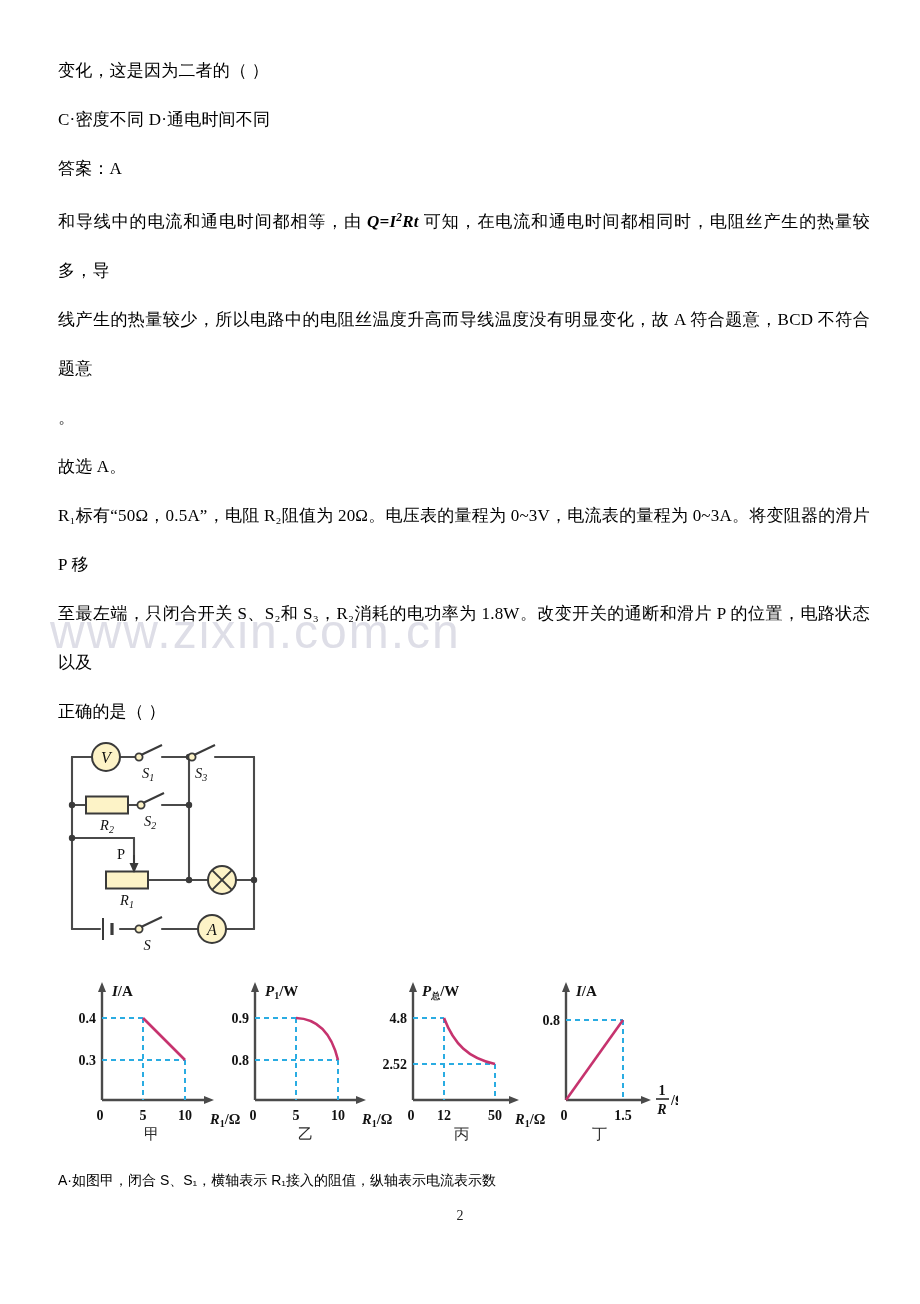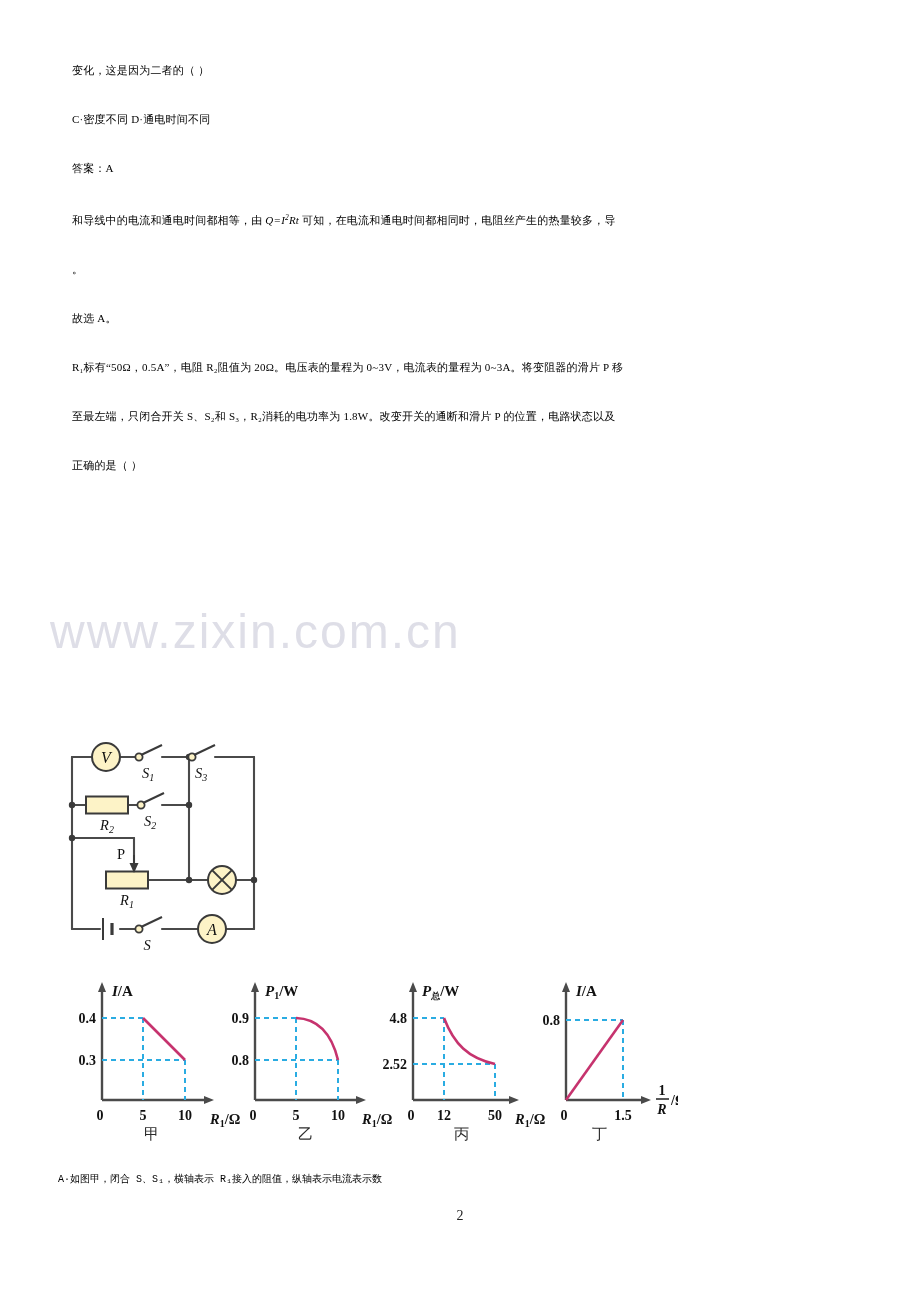--- a/index.html
+++ b/index.html
@@ -21,29 +21,29 @@
     width: 920px;
     height: 1304px;
   }
   .content {
     position: absolute;
     left: 58px;
     top: 46px;
     width: 812px;
   }
   p.para {
-    margin: 0 0 0 14px;
-    font-size: 11px;
+    margin: 0 0 0 0;
+    font-size: 17px;
     line-height: 49px;
     letter-spacing: 0.2px;
     text-align: justify;
     font-family: "Liberation Serif", "DejaVu Serif", serif;
     white-space: normal;
   }
-  .ital { font-style: italic; font-family: "Liberation Serif", serif; }
+  .ital { font-style: italic; font-family: "Liberation Serif", serif; font-weight: bold; }
   sup { font-size: 0.68em; vertical-align: 0.5em; }
 
   
   .watermark {
     position: absolute;
     left: 50px;
     top: 604px;
     width: 820px;
     text-align: left;
     font-family: "Liberation Sans", sans-serif;
@@ -84,22 +84,22 @@
     position: absolute;
     font-size: 15.2px;
     font-family: "Liberation Serif", "DejaVu Serif", serif;
     color: #2b2b2b;
   }
   .optA {
     position: absolute;
     left: 58px;
     top: 1172px;
     width: 800px;
-    font-size: 10px;
-    font-family: Liberation Mono, monospace;
+    font-size: 14px;
+    font-family: Liberation Sans, sans-serif;
   }
   .page-number {
     position: absolute;
     left: 0;
     top: 1208px;
     width: 920px;
     text-align: center;
     font-size: 14px;
     font-family: "Liberation Serif", serif;
     color: #222;
@@ -113,20 +113,21 @@
 
   <div class="watermark">www.zixin.com.cn</div>
 
   <div class="content">
 
     <p class="para">变化，这是因为二者的（  ）</p>
     <p class="para">C·密度不同 D·通电时间不同</p>
     <p class="para">答案：A</p>
 
     <p class="para"><span>和导线中的电流和通电时间都相等，由 </span><span class="ital">Q=I<sup>2</sup>Rt</span><span> 可知，在电流和通电时间都相同时，电阻丝产生的热量较多，导</span></p>
+    <p class="para">线产生的热量较少，所以电路中的电阻丝温度升高而导线温度没有明显变化，故 A 符合题意，BCD 不符合题意</p>
     <p class="para">。</p>
     <p class="para">故选 A。</p>
 
     <p class="para">R₁标有“50Ω，0.5A”，电阻 R₂阻值为 20Ω。电压表的量程为 0~3V，电流表的量程为 0~3A。将变阻器的滑片 P 移</p>
     <p class="para">至最左端，只闭合开关 S、S₂和 S₃，R₂消耗的电功率为 1.8W。改变开关的通断和滑片 P 的位置，电路状态以及</p>
     <p class="para">正确的是（  ）</p>
   </div>
 
   <div class="figure-circuit">
     <svg width="230" height="222" viewBox="0 0 230 222">

